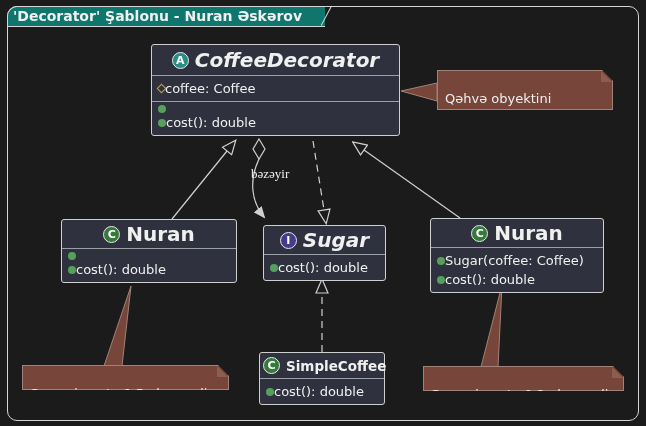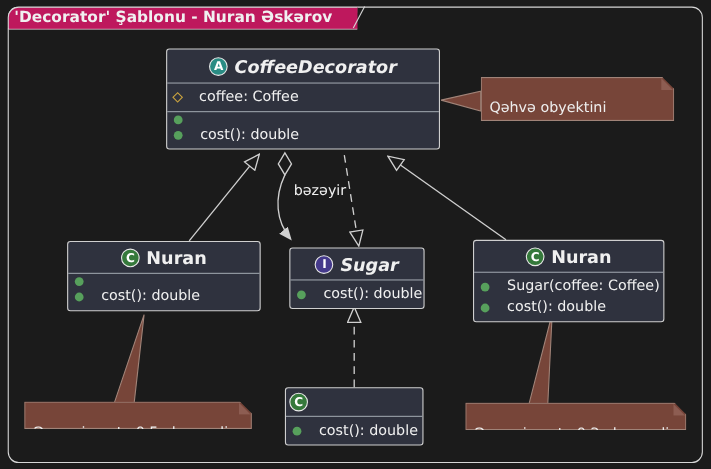--- a/index.html
+++ b/index.html
@@ -10,21 +10,21 @@
     color:#f0f0f0;
   }
   
   .frame{
     position:absolute;left:7px;top:6px;width:630px;height:413px;
     border:1px solid #d6d6d6;border-radius:10px;
   }
   .title-tab{
     position:absolute;left:7px;top:6px;height:19px;width:298px;
     border-top:1px solid #d6d6d6;border-left:1px solid #d6d6d6;border-bottom:1px solid #d6d6d6;
-    background:#be185d;
+    background:#0f766e;
     font-size:14px;font-weight:bold;line-height:19px;
     padding:0 14px 0 5px;white-space:nowrap;
     border-top-left-radius:10px;
   }
   .tab-slash{
     position:absolute;right:-7px;top:-1px;width:1px;height:22px;
     background:#d6d6d6;transform:rotate(28deg);transform-origin:top;
   }
   
   svg.edges{position:absolute;left:0;top:0;z-index:1;}
@@ -32,30 +32,30 @@
   .uml-class{
     position:absolute;z-index:2;
     background:#2f323e;border:1px solid #cfcfcf;border-radius:3px;
     box-sizing:border-box;font-size:13px;
   }
   .uml-header{
     display:flex;align-items:center;justify-content:center;gap:6px;
     height:28px;padding:0 4px;
   }
   .uml-class .section{border-top:1px solid #9aa0a8;padding:3px 6px;}
-  .member{display:flex;align-items:center;gap:16px;line-height:19px;white-space:nowrap;}
+  .member{display:flex;align-items:center;gap:0;line-height:19px;white-space:nowrap;}
   .badge{
     width:17px;height:17px;border-radius:50%;flex:0 0 17px;
     border:1px solid #e8e8e8;box-sizing:border-box;
     font-size:11px;font-weight:bold;line-height:15px;text-align:center;color:#fff;
   }
   .badge-a{background:#2a8c84;}
   .badge-c{background:#35793b;}
   .badge-i{background:#453a8c;}
-  .cls-name{font-weight:bold;font-size:16px;}
+  .cls-name{font-weight:bold;font-size:20px;}
   .italic{font-style:italic;}
   .dot{
     width:8px;height:8px;border-radius:50%;background:#57a05c;flex:0 0 8px;
   }
   .diamond{
     width:7px;height:7px;border:1px solid #c9a23f;transform:rotate(45deg);
     flex:0 0 7px;box-sizing:border-box;background:transparent;
   }
   
   .note{
@@ -177,30 +177,31 @@
     <div class="member">
       <span class="dot"></span>
       <span>cost(): double</span>
     </div>
   </div>
 </div>
 
 <div class="uml-class" style="left:259px;top:352px;width:126px;">
   <div class="uml-header" style="height:25px;justify-content:flex-start;padding-left:3px;">
     <span class="badge badge-c">C</span>
-  </div>
-  <div class="section">
-    <div class="member">
-      <span class="dot"></span>
-      <span>cost(): double</span>
-    </div>
-  </div>
-</div>
-
-<div class="edge-label" style="left:267px;top:166px;">bəzəyir</div>
+    <span class="cls-name" style="font-size:13.5px;">SimpleCoffee</span>
+  </div>
+  <div class="section">
+    <div class="member">
+      <span class="dot"></span>
+      <span>cost(): double</span>
+    </div>
+  </div>
+</div>
+
+<div class="edge-label" style="left:251px;top:166px;font-family:Liberation Serif, serif;">bəzəyir</div>
 
 <div class="note" style="left:437px;top:70px;width:176px;height:40px;">
   <span>Qəhvə obyektini sarayan
 abstrakt dekorator</span>
   <span class="fold"></span>
 </div>
 
 <div class="note" style="left:22px;top:365px;width:207px;height:25px;">
   <span>Əsas qiymətə 0.5 əlavə edir</span>
   <span class="fold"></span>

